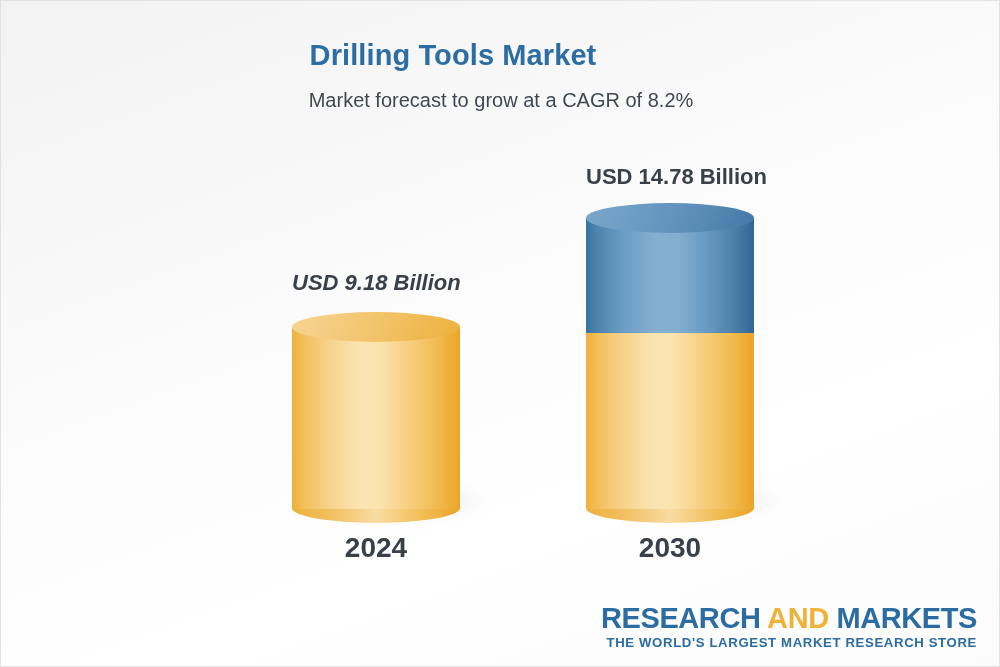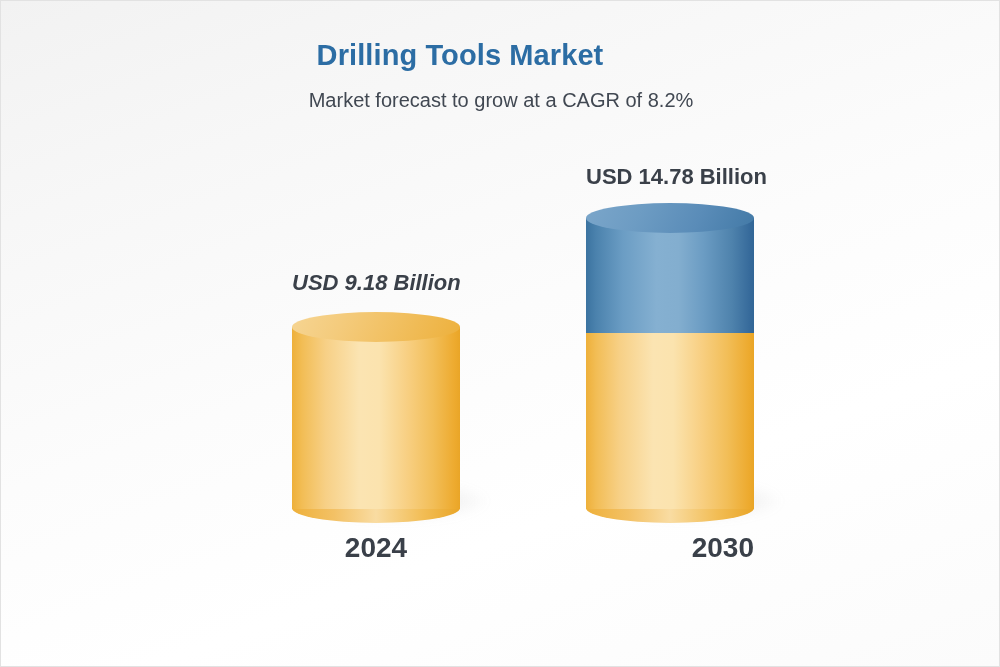--- a/index.html
+++ b/index.html
@@ -24,21 +24,20 @@
   #chart-title {
     position: absolute;
     top: 38px;
     left: 0;
     width: 904px;
     text-align: center;
     font-size: 29px;
     font-weight: bold;
     color: #2c6da4;
     letter-spacing: 0.1px;
-    padding-left: 7px;
   }
   #chart-subtitle {
     position: absolute;
     top: 88px;
     left: 0;
     width: 1000px;
     text-align: center;
     font-size: 20px;
     font-weight: normal;
     color: #414852;
@@ -226,20 +225,24 @@
       <div class="cyl-seg fill-amber" style="left:0px; top:332px; width:168px; height:176px;">
         <div class="cyl-bottom-round" style="top:160px; height:30px;"></div>
         <div class="cyl-body"></div>
       </div>
 
       <div class="cyl-seg fill-blue" style="left:0px; top:217px; width:168px; height:115px;">
         <div class="cyl-body"></div>
         <div class="cyl-cap" style="top:-15px; height:30px;"></div>
       </div>
 
-      <div class="category-label" style="top:531px;text-align:right;">2030</div>
+      <div class="category-label" style="top:531px;">2030</div>
     </div>
 
   </div>
 
 
+  <div id="logo">
+    <div id="logo-wordmark"><span class="logo-blue">RESEARCH</span> <span class="logo-amber">AND</span> <span class="logo-blue">MARKETS</span></div>
+    <div id="logo-tagline">THE WORLD'S LARGEST MARKET RESEARCH STORE</div>
+  </div>
 
 </div>
 
 </body></html>

